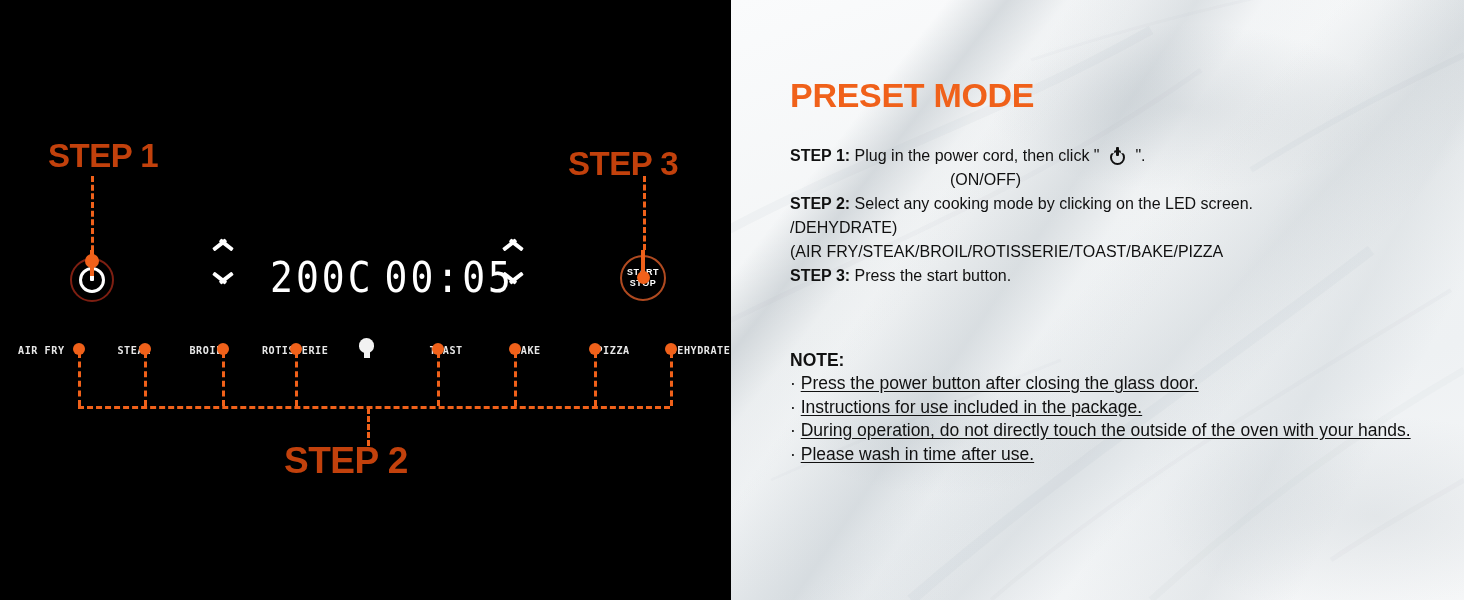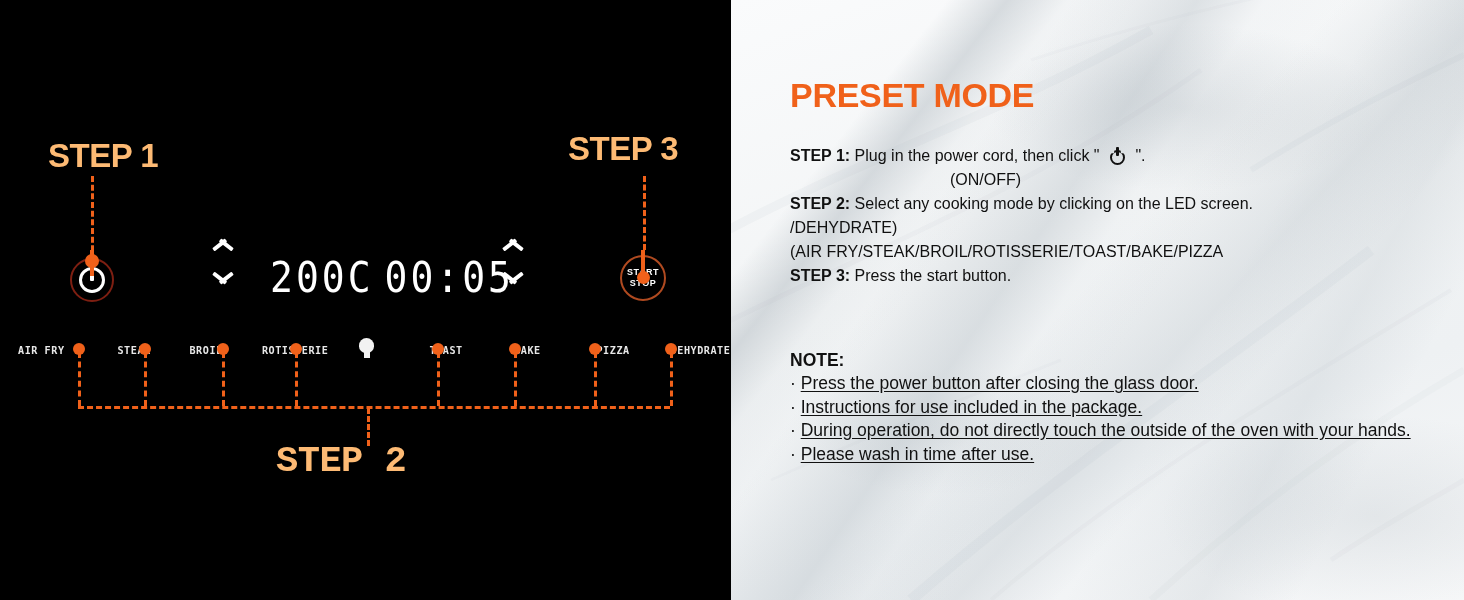--- a/index.html
+++ b/index.html
@@ -11,30 +11,30 @@
   #root { position:relative; width:1464px; height:600px; }
 
   
   #left-panel {
     position:absolute; left:0; top:0; width:731px; height:600px;
     background:#000; overflow:hidden;
   }
 
   .step-label {
     position:absolute;
-    color:#fdba74;
+    color:#c2410c;
     font-weight:bold;
     font-size:33px;
     letter-spacing:-0.5px;
     white-space:nowrap;
     font-family:"Liberation Sans", sans-serif;
   }
   #step1-label { left:48px; top:137px; }
-  #step3-label { left:568px; top:130px; }
-  #step2-label { left:276px; top:440px; font-size:37px;font-family:Liberation Mono, monospace; }
+  #step3-label { left:568px; top:145px; }
+  #step2-label { left:284px; top:440px; font-size:37px; }
 
   
   .vdash {
     position:absolute;
     width:0; border-left:3px dashed #f0611a;
   }
   #step1-dash { left:91px; top:176px; height:84px; }
   #step3-dash { left:643px; top:176px; height:74px; }
   #step2-dash { left:367px; top:408px; height:38px; }
 

